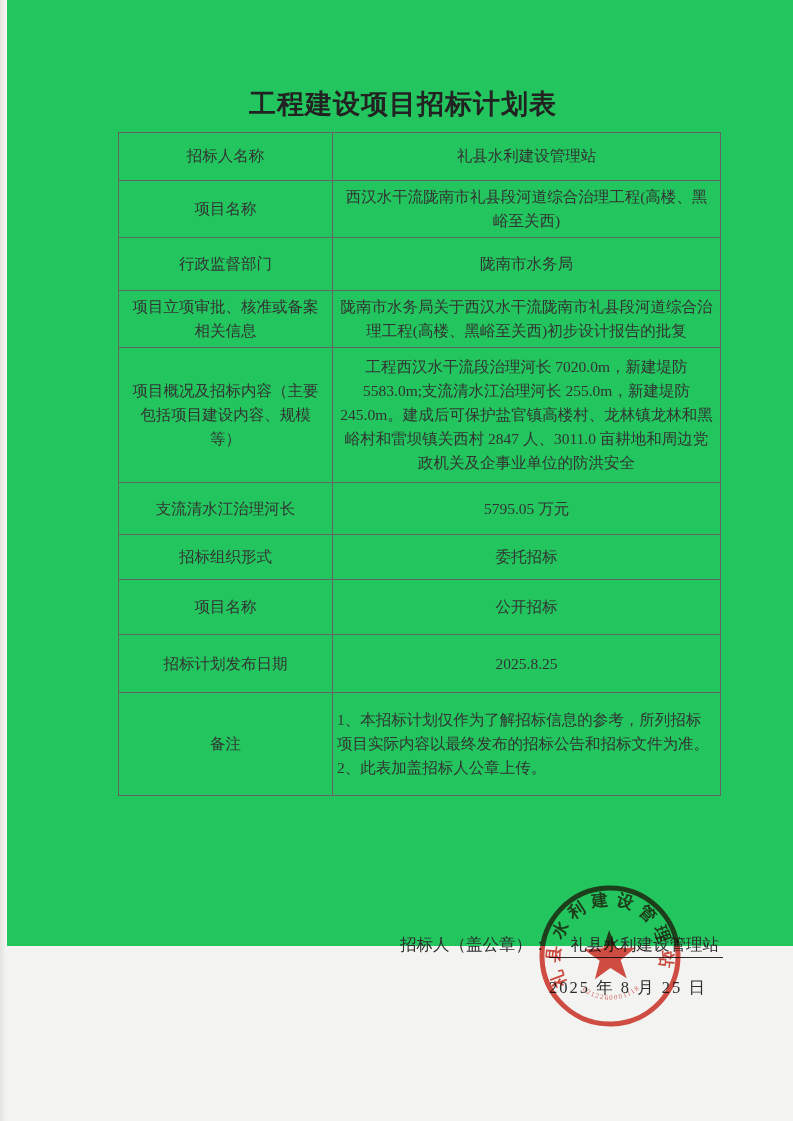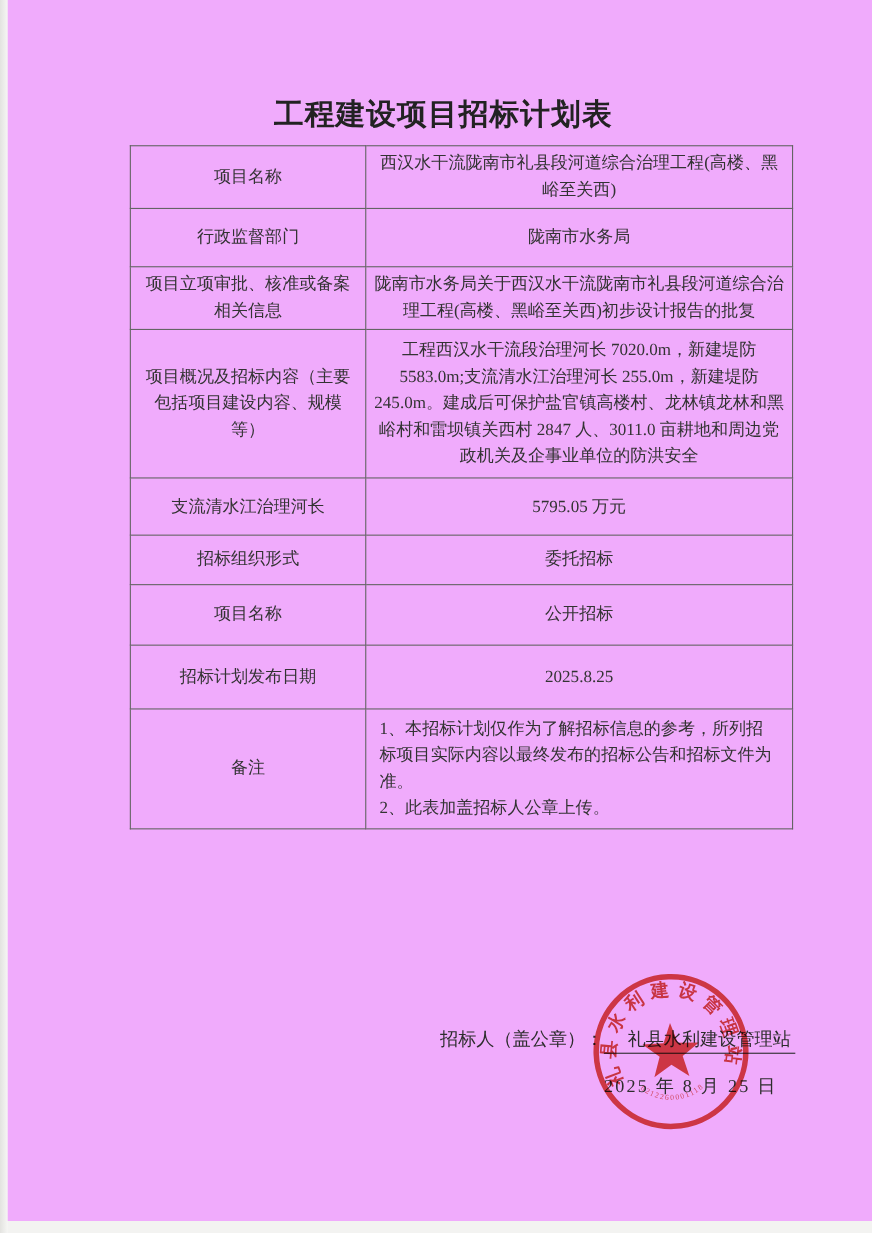--- a/index.html
+++ b/index.html
@@ -3,22 +3,22 @@
 <meta charset="utf-8">
 <style>
   html,body{margin:0;padding:0;}
   body{
     width:793px;height:1121px;
     background:#f3f3f1;
     font-family:"Liberation Serif","DejaVu Serif",serif;
     position:relative;overflow:hidden;
   }
   .page{
-    position:absolute;left:0;top:0;width:793px;height:1110px;
-    background:#f0abfc;color:#2e2e2e;
+    position:absolute;left:0;top:0;width:793px;height:946px;
+    background:#22c55e;color:#2e2e2e;
   }
   .scan-edge{
     position:absolute;left:0;top:0;width:7px;height:1121px;
     background:linear-gradient(90deg,#e3e3e0,#f6f6f4);
   }
   .title{
     position:absolute;left:0;top:86px;width:806px;
     margin:0;text-align:center;
     font-size:27px;font-weight:bold;color:#222;
     letter-spacing:1px;
@@ -36,21 +36,21 @@
     width:193px;text-align:center;padding:4px 10px;color:#333;
   }
   td.value{
     width:373px;text-align:center;padding:4px 7px;color:#333;
     white-space:pre-line;
   }
   tr.r1{height:48px;} tr.r2{height:52px;padding-left:41px;} tr.r3{height:53px;}
   tr.r4{height:52px;} tr.r5{height:135px;} tr.r6{height:48px;}
   tr.r7{height:52px;} tr.r8{height:45px;} tr.r9{height:55px;}
   tr.r10{height:60px;} tr.r11{height:58px;} tr.r12{height:103px;}
-  tr.r12 td.value{text-align:left;padding:6px 12px;}
+  tr.r12 td.value{text-align:left;padding:6px 4px;}
   .signer-line{
     position:absolute;left:400px;top:934px;
     font-size:16.5px;color:#2d2d2d;white-space:nowrap;text-align:center;
   }
   .signer-name{
     display:inline-block;
     border-bottom:1.5px solid #2d2d2d;
     padding:0 4px 1px 22px;
   }
   .date-line{
@@ -71,20 +71,24 @@
 </head>
 <body>
 
 <div class="page">
   <div class="scan-edge"></div>
 
   <h1 class="title">工程建设项目招标计划表</h1>
 
   <table class="plan-table">
     <tbody>
+      <tr class="r1">
+        <td class="label">招标人名称</td>
+        <td class="value">礼县水利建设管理站</td>
+      </tr>
       <tr class="r2">
         <td class="label">项目名称</td>
         <td class="value">西汉水干流陇南市礼县段河道综合治理工程(高楼、黑峪至关西)</td>
       </tr>
       <tr class="r3">
         <td class="label">行政监督部门</td>
         <td class="value">陇南市水务局</td>
       </tr>
       <tr class="r4">
         <td class="label">项目立项审批、核准或备案相关信息</td>

